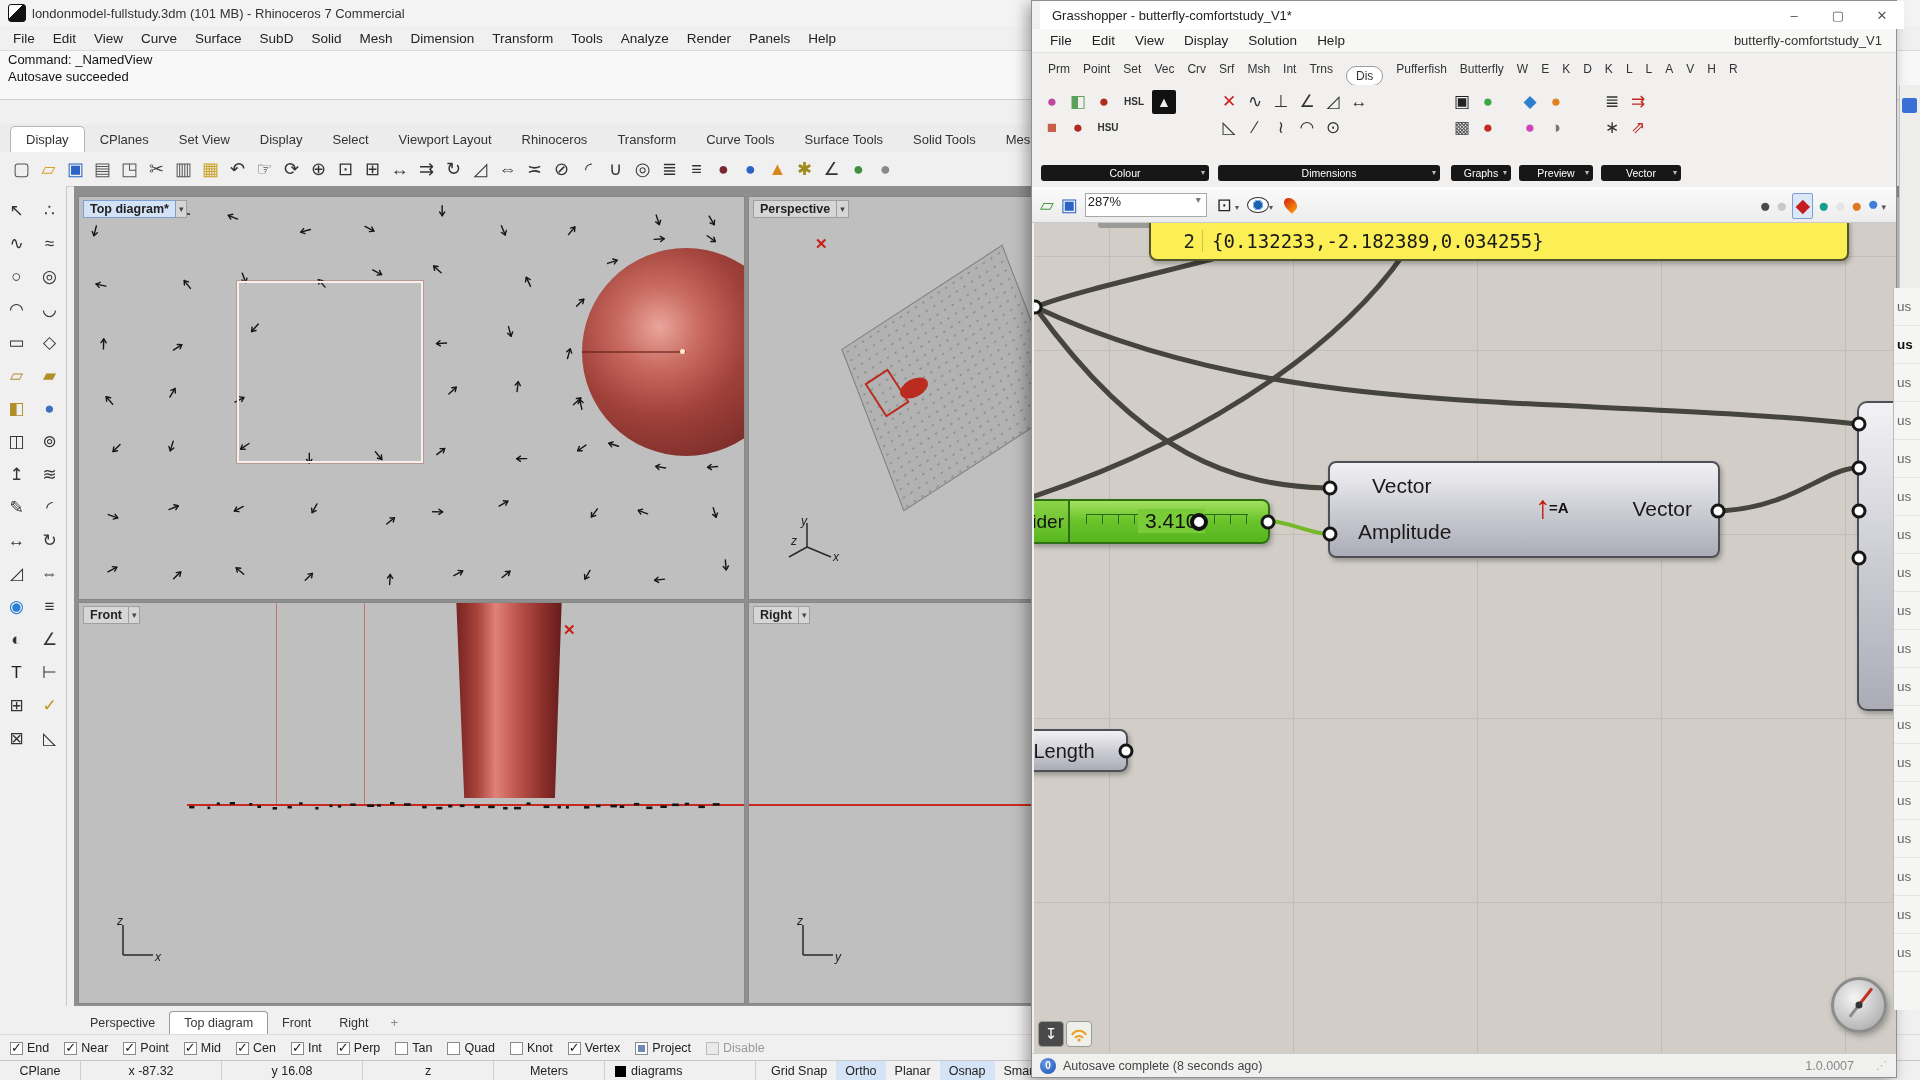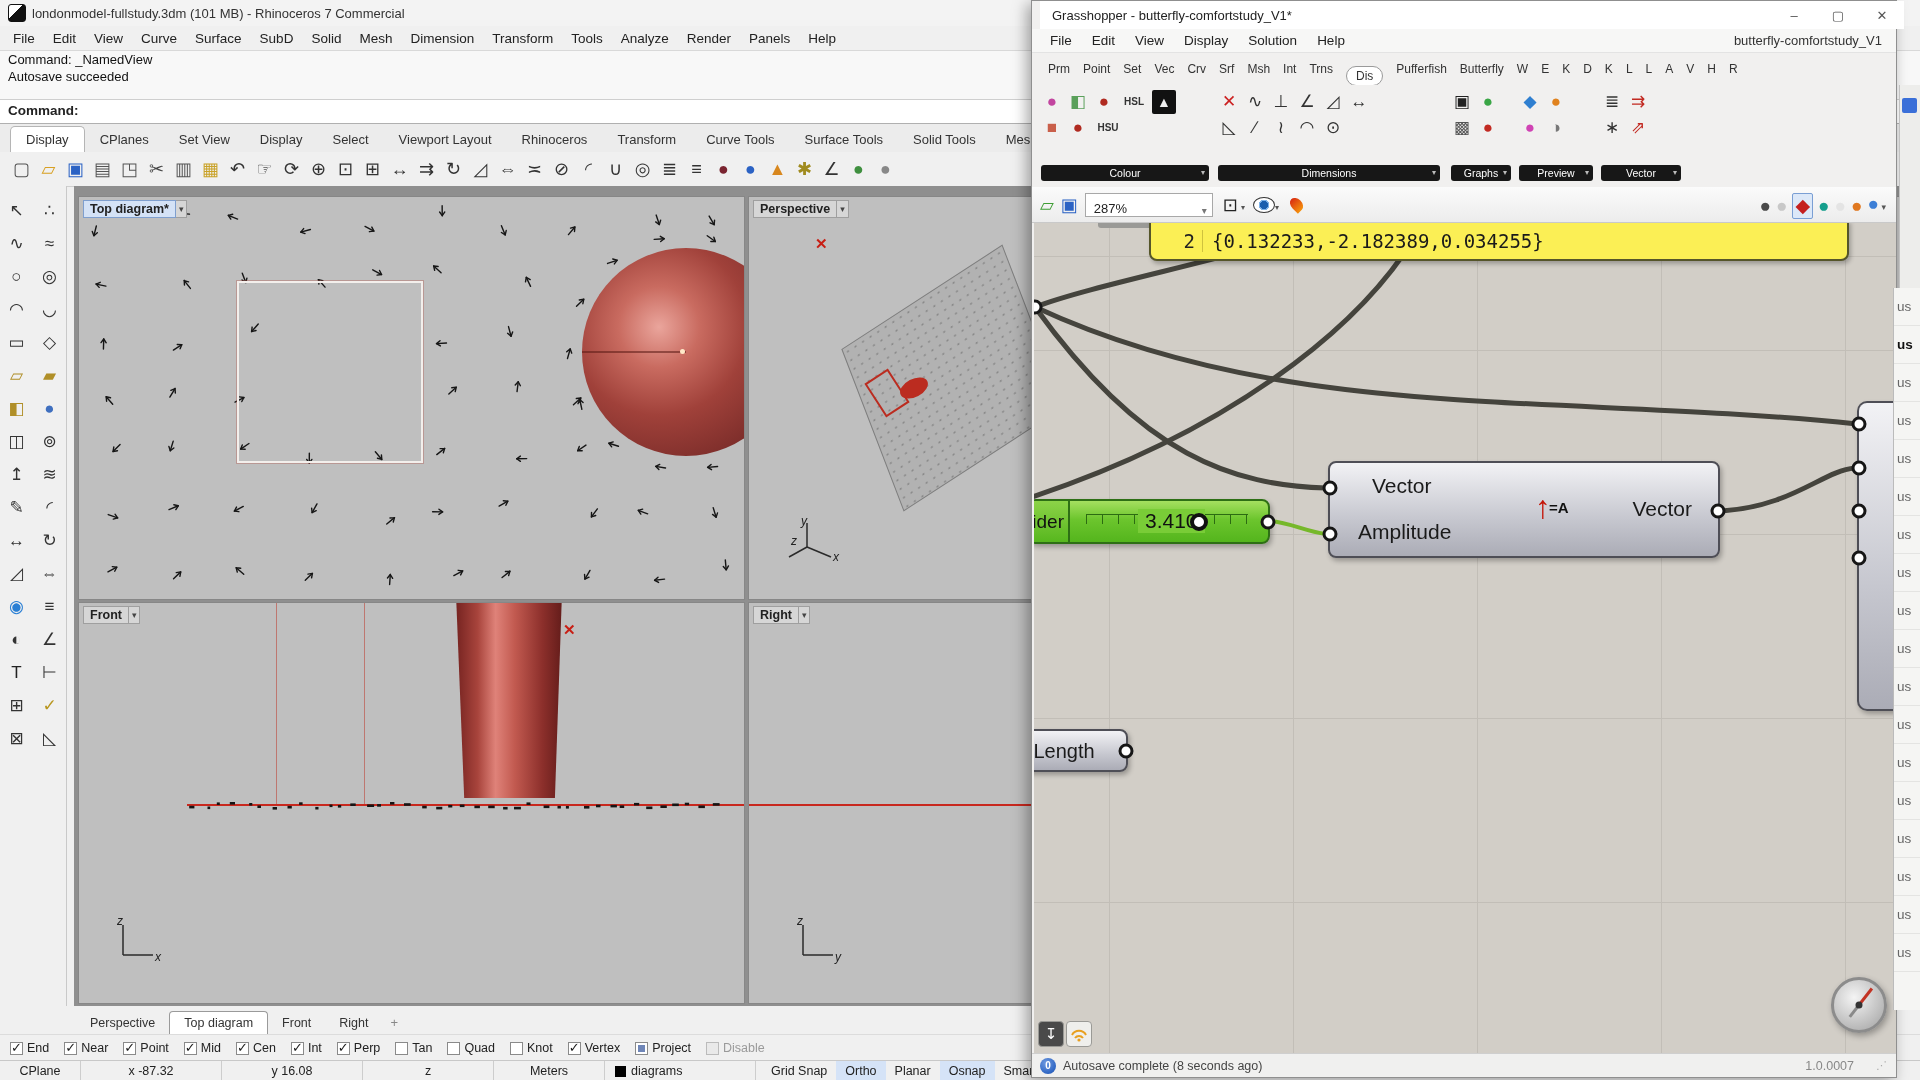--- a/index.html
+++ b/index.html
@@ -89,21 +89,21 @@
   #gh-ribbon{left:0;top:84px;width:100%;height:102px;background:#f1f0ef;border-bottom:1px solid #d8d8d8;}
   .grp{position:absolute;top:4px;height:94px;}
   .grp-icons{display:flex;flex-wrap:wrap;align-content:flex-start;width:100%;height:72px;}
   .ic{width:26px;height:26px;text-align:center;font-size:17px;line-height:26px;}
   .ic.sm{width:34px;font-size:10px;font-weight:bold;line-height:26px;}
   .ic.dark{background:#111;color:#eee;border-radius:2px;width:24px;height:24px;line-height:24px;margin:1px;font-size:14px;}
   .grp-bar{position:absolute;left:2px;right:2px;bottom:2px;height:16px;background:#171717;border-radius:3px;color:#fff;font-size:10.5px;text-align:center;line-height:16px;}
   .grp-bar::after{content:"▾";position:absolute;right:4px;top:0;font-size:8px;color:#bbb;}
   #gh-canvasbar{left:0;top:186px;width:100%;height:36px;background:linear-gradient(#fbfbfb,#ececec);border-bottom:1px solid #c9c9c9;display:flex;align-items:center;padding-left:8px;box-sizing:border-box;}
   .cvb-ic{font-size:18px;margin-right:7px;}
-  #zoom-select{width:118px;height:22px;background:#fff;border:1px solid #a8a8a8;font-size:13px;display:flex;align-items:flex-end;padding-left:8px;margin-right:10px;position:relative;}
+  #zoom-select{width:118px;height:22px;background:#fff;border:1px solid #a8a8a8;font-size:13px;display:flex;align-items:flex-start;padding-left:2px;margin-right:10px;position:relative;}
   #zoom-select .v{flex:1;}
   #zoom-select .c{color:#777;font-size:10px;margin-right:5px;}
   .mini-caret{font-size:8px;color:#555;margin:6px 8px 0 -4px;}
   #gh-eye{width:20px;height:14px;border:1.5px solid #333;border-radius:50%;background:radial-gradient(circle at 50% 50%,#1b5fae 0 4px,#7fb3e8 4px 5.5px,#fff 5.5px);margin-right:4px;}
   #gh-flame{width:11px;height:15px;background:linear-gradient(#d92c12,#f5920c);border-radius:50% 50% 50% 0;transform:rotate(-45deg);margin:0 10px 0 4px;}
   #cvb-right{position:absolute;right:10px;top:5px;display:flex;align-items:center;}
   #cvb-right .sph{font-size:19px;margin-left:5px;line-height:24px;}
   #cvb-right .sph.box{border:1px solid #7a9fd4;background:#dce8f8;padding:0 2px;border-radius:2px;}
   #cvb-right .sph.with-caret::after{content:" ▾";font-size:9px;color:#555;}
   
@@ -167,21 +167,20 @@
       <span>Analyze</span>
       <span>Render</span>
       <span>Panels</span>
       <span>Help</span>
     </div>
 
   <div class="abs" id="rh-cmdhist">
     <div>Command: _NamedView</div>
     <div>Autosave succeeded</div>
   </div>
-  <div class="abs" id="rh-cmdprompt">Command:</div>
 
   <div class="abs" id="rh-tabbar">
 
   <span class="rh-tab active">Display</span>
       <span class="rh-tab">CPlanes</span>
       <span class="rh-tab">Set View</span>
       <span class="rh-tab">Display</span>
       <span class="rh-tab">Select</span>
       <span class="rh-tab">Viewport Layout</span>
       <span class="rh-tab">Rhinoceros</span>

